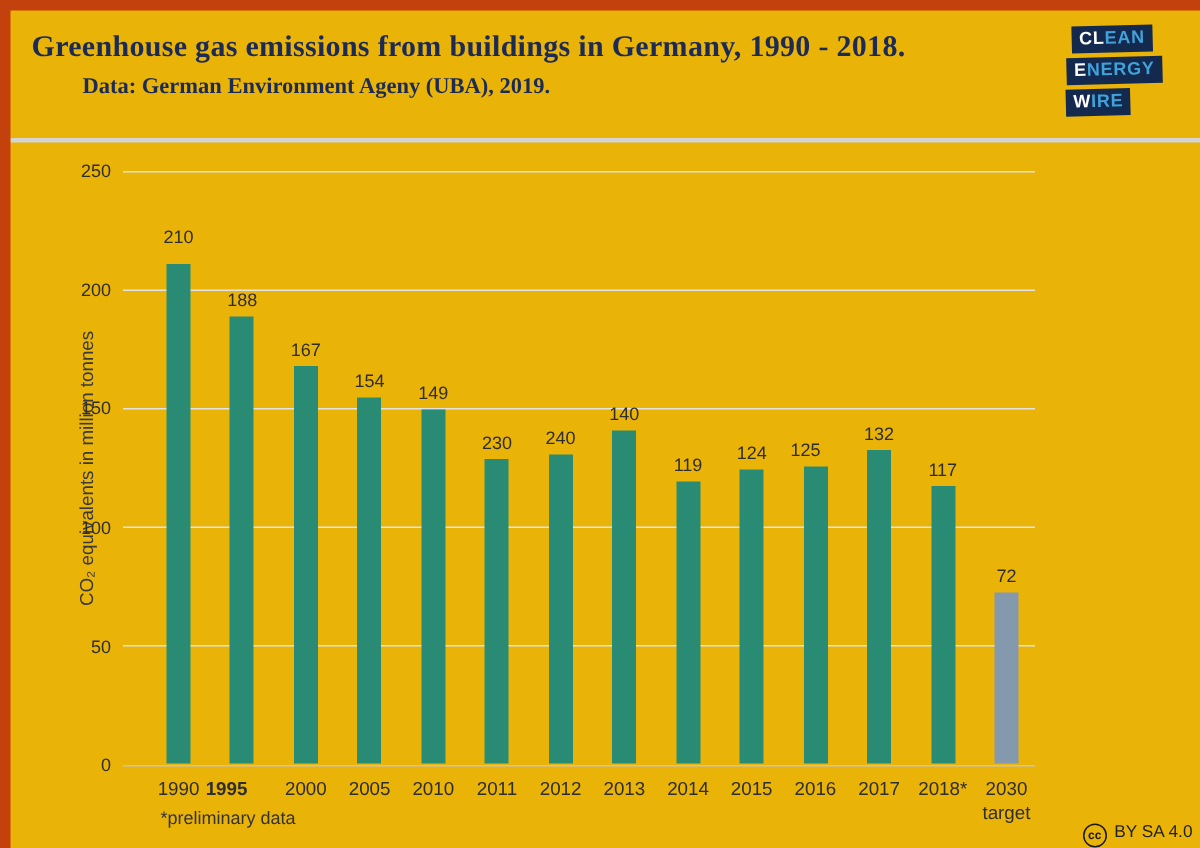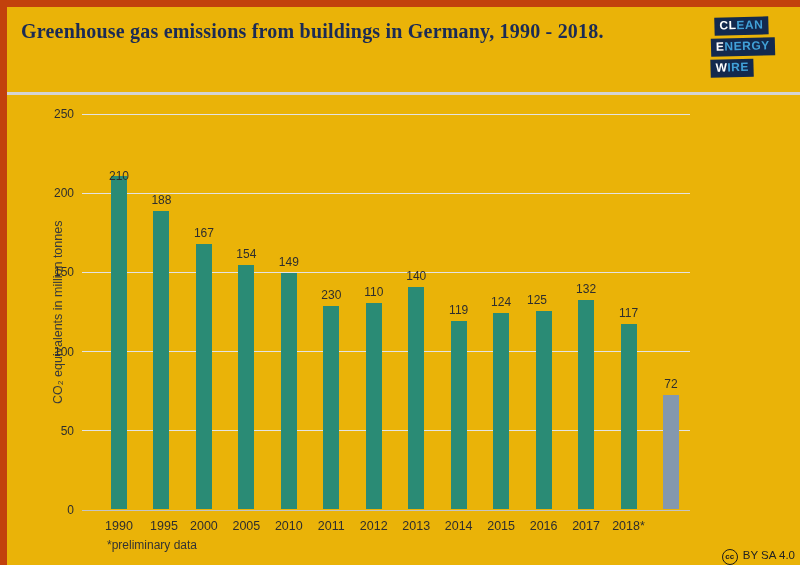--- a/index.html
+++ b/index.html
@@ -74,20 +74,21 @@
     display:flex;align-items:center;justify-content:center;
     font-size:8px;font-weight:bold;color:#1a1a1a;letter-spacing:0;line-height:1;
   }
 </style>
 </head>
 <body>
 
 <div class="page">
 
   <h1 class="title">Greenhouse gas emissions from buildings in Germany, 1990 - 2018.</h1>
+  <h2 class="subtitle">Data: German Environment Ageny (UBA), 2019.</h2>
 
   <div class="logo">
     <div class="logo-row"><span class="logo-strong">CL</span><span class="logo-rest">EAN</span></div>
     <div class="logo-row"><span class="logo-strong">E</span><span class="logo-rest">NERGY</span></div>
     <div class="logo-row"><span class="logo-strong">W</span><span class="logo-rest">IRE</span></div>
   </div>
 
   <div class="header-sep"></div>
 
   <div class="ylabel">CO₂ equivalents in million tonnes</div>
@@ -99,39 +100,39 @@
       <div class="ytick" style="top: 308.8px;">50</div>
       <div class="grid" style="top: 237.1px;"></div>
       <div class="ytick" style="top: 229.6px;">100</div>
       <div class="grid" style="top: 157.9px;"></div>
       <div class="ytick" style="top: 150.4px;">150</div>
       <div class="grid" style="top: 78.7px;"></div>
       <div class="ytick" style="top: 71.2px;">200</div>
       <div class="grid" style="top: -0.5px;"></div>
       <div class="ytick" style="top: -8px;">250</div>
       <div class="bar" style="left: 29px; height: 332.64px; background: rgb(42, 139, 117);"></div>
-      <div class="bar-value" style="left: 15px; bottom: 327px;">210</div>
+      <div class="bar-value" style="left: 15px; bottom: 345px;">210</div>
       <div class="xtick" style="left: 7px;">1990</div>
       <div class="bar" style="left: 71.46px; height: 297.792px; background: rgb(42, 139, 117);"></div>
       <div class="bar-value" style="left: 57.46px; bottom: 302.792px;">188</div>
-      <div class="xtick" style="left: 52px;">1995</div>
+      <div class="xtick" style="left: 39px; font-weight: bold;">1995</div>
       <div class="bar" style="left: 113.92px; height: 264.528px; background: rgb(42, 139, 117);"></div>
       <div class="bar-value" style="left: 99.92px; bottom: 269.528px;">167</div>
       <div class="xtick" style="left: 91.92px;">2000</div>
       <div class="bar" style="left: 156.38px; height: 243.936px; background: rgb(42, 139, 117);"></div>
       <div class="bar-value" style="left: 142.38px; bottom: 248.936px;">154</div>
       <div class="xtick" style="left: 134.38px;">2005</div>
       <div class="bar" style="left: 198.84px; height: 236.016px; background: rgb(42, 139, 117);"></div>
       <div class="bar-value" style="left: 184.84px; bottom: 241.016px; margin-top: 17px;">149</div>
       <div class="xtick" style="left: 176.84px;">2010</div>
       <div class="bar" style="left: 241.3px; height: 202.752px; background: rgb(42, 139, 117);"></div>
       <div class="bar-value" style="left: 227.3px; bottom: 207.752px;">230</div>
       <div class="xtick" style="left: 219.3px;">2011</div>
       <div class="bar" style="left: 283.76px; height: 205.92px; background: rgb(42, 139, 117);"></div>
-      <div class="bar-value" style="left: 269.76px; bottom: 210.92px;">110</div>
+      <div class="bar-value" style="left: 269.76px; bottom: 210.92px;">240</div>
       <div class="xtick" style="left: 261.76px;">2012</div>
       <div class="bar" style="left: 326.22px; height: 221.76px; background: rgb(42, 139, 117);"></div>
       <div class="bar-value" style="left: 312.22px; bottom: 226.76px;">140</div>
       <div class="xtick" style="left: 304.22px;">2013</div>
       <div class="bar" style="left: 368.68px; height: 188.496px; background: rgb(42, 139, 117);"></div>
       <div class="bar-value" style="left: 354.68px; bottom: 193.496px;">119</div>
       <div class="xtick" style="left: 346.68px;">2014</div>
       <div class="bar" style="left: 411.14px; height: 196.416px; background: rgb(42, 139, 117);"></div>
       <div class="bar-value" style="left: 397.14px; bottom: 201.416px;">124</div>
       <div class="xtick" style="left: 389.14px;">2015</div>
@@ -139,20 +140,22 @@
       <div class="bar-value" style="left: 433px; bottom: 203px;">125</div>
       <div class="xtick" style="left: 431.6px;">2016</div>
       <div class="bar" style="left: 496.06px; height: 209.088px; background: rgb(42, 139, 117);"></div>
       <div class="bar-value" style="left: 482.06px; bottom: 214.088px;">132</div>
       <div class="xtick" style="left: 474.06px;">2017</div>
       <div class="bar" style="left: 538.52px; height: 185.328px; background: rgb(42, 139, 117);"></div>
       <div class="bar-value" style="left: 524.52px; bottom: 190.328px;">117</div>
       <div class="xtick" style="left: 516.52px;">2018*</div>
       <div class="bar" style="left: 580.98px; height: 114.048px; background: rgb(132, 152, 174);"></div>
       <div class="bar-value" style="left: 566.98px; bottom: 119.048px;">72</div>
+      <div class="xtick" style="left: 558.98px;">2030
+target</div>
     </div>
 
   <div class="note">*preliminary data</div>
 
   <div class="license">
     <span class="cc-badge">cc</span>
     <span>BY SA 4.0</span>
   </div>
 
 </div>

